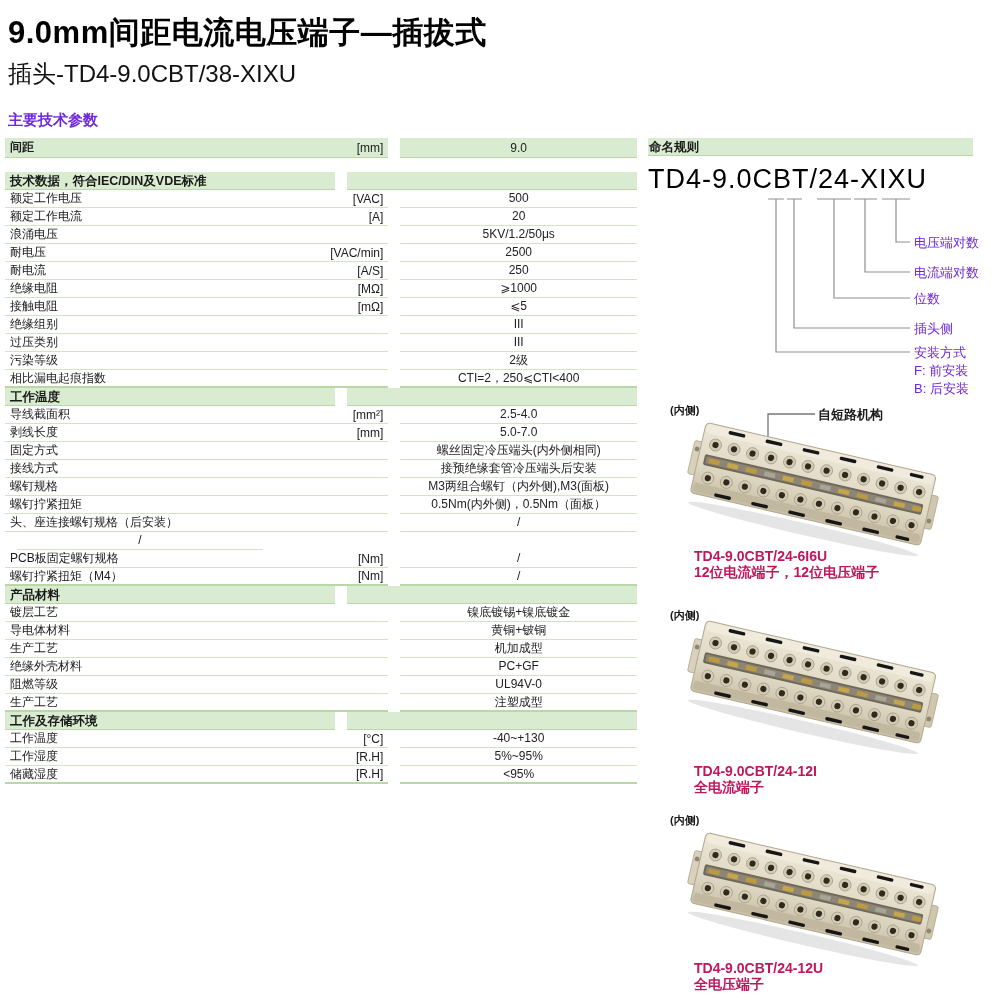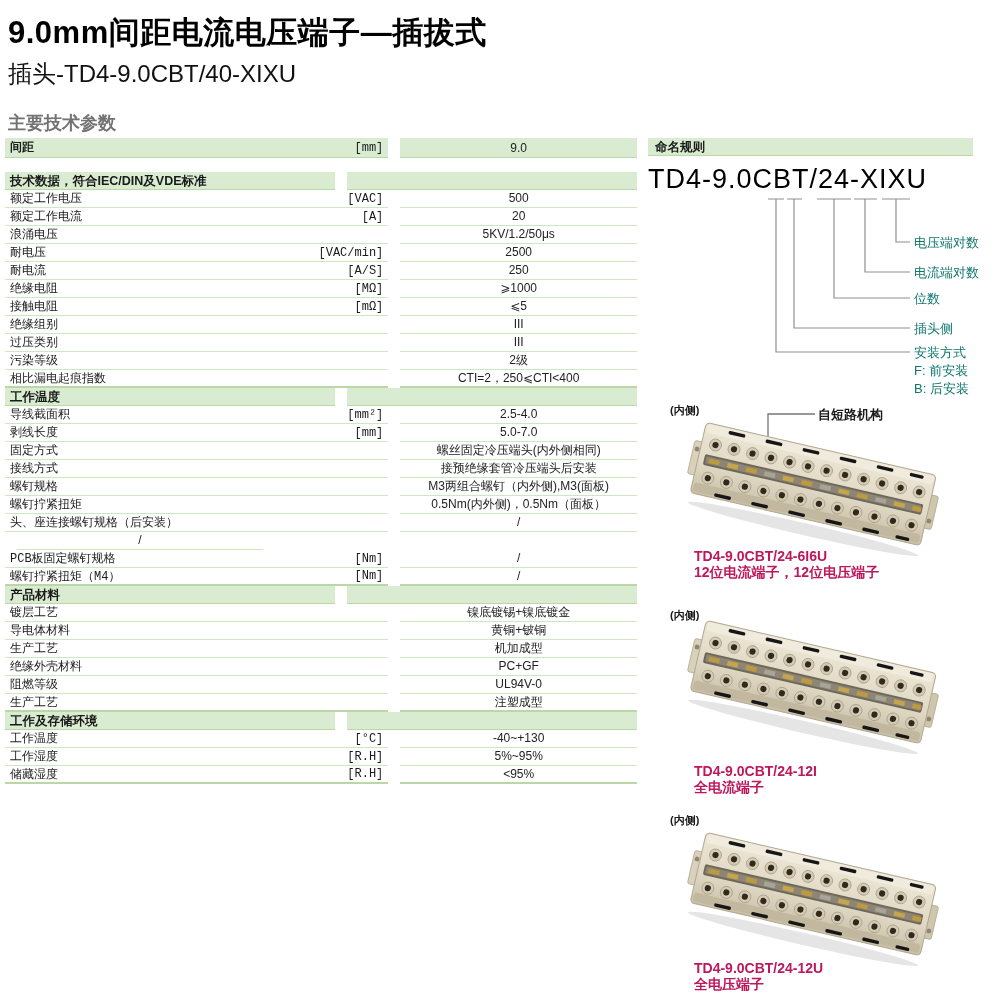--- a/index.html
+++ b/index.html
@@ -10,28 +10,28 @@
     --text:#1a1a1a;
   }
   *{box-sizing:border-box;margin:0;padding:0;}
   body{background:#ffffff;}
   .page{
     position:relative;width:1000px;height:1000px;background:#fff;overflow:hidden;
     font-family:"Liberation Sans","DejaVu Sans",sans-serif;color:var(--text);
   }
   .title{position:absolute;left:8px;top:12px;font-size:31px;font-weight:700;letter-spacing:.5px;color:#000;}
   .subtitle{position:absolute;left:8px;top:58px;font-size:24px;font-weight:400;color:#111;}
-  .section-label{position:absolute;left:8px;top:111px;font-size:18px;font-weight:700;color:#737373;}
+  .section-label{position:absolute;left:8px;top:111px;font-size:15px;font-weight:700;color:#6d28d9;}
 
   
   .spec-table{position:absolute;left:5px;top:138px;width:632px;}
   .t-row{display:flex;align-items:stretch;height:18px;font-size:12px;}
   .t-row .lcell{
     width:398px;display:flex;justify-content:space-between;align-items:center;
-    padding:0 5px 0 5px;border-bottom:1px solid var(--sep-green);font-family:Liberation Mono, monospace;
+    padding:0 5px 0 5px;border-bottom:1px solid var(--sep-green);
   }
   .t-row .vcell{
     width:246px;margin-left:12px;text-align:center;line-height:17px;
     border-bottom:1px solid var(--sep-green);color:#222;
   }
   .t-row.last .lcell,.t-row.last .vcell{border-bottom:2px solid var(--band-edge);}
   .t-row.hl{height:20px;}
   .t-row.hl .lcell,.t-row.hl .vcell{
     background:var(--band-green);border-bottom:1px solid var(--band-edge);
   }
@@ -42,25 +42,25 @@
     width:330px;background:var(--band-green);font-size:12.5px;font-weight:700;
     padding:0 5px;line-height:18px;border-bottom:1px solid var(--band-edge);
   }
   .t-band .br{width:290px;margin-left:12px;background:var(--band-green);border-bottom:1px solid var(--band-edge);}
   .t-gap{height:14px;}
 
   
   .naming{position:absolute;left:648px;top:138px;width:352px;height:275px;}
   .naming .band{
     width:325px;height:18px;background:var(--band-green);border-bottom:1px solid var(--band-edge);
-    font-size:12.5px;font-weight:700;line-height:18px;padding-left:7px;
+    font-size:12.5px;font-weight:700;line-height:18px;padding-left:1px;
   }
   .naming .model{position:absolute;left:0;top:26px;font-size:27px;letter-spacing:1px;color:#000;}
   .nm-svg{position:absolute;left:0;top:0;}
-  .nm-label{position:absolute;left:266px;font-size:13px;font-weight:500;color:#0f766e;white-space:nowrap;}
+  .nm-label{position:absolute;left:266px;font-size:13px;font-weight:500;color:#6d28d9;white-space:nowrap;}
 
   
   .product{position:absolute;left:648px;width:352px;}
   .p1{top:395px;height:200px;}
   .p2{top:600px;height:200px;}
   .p3{top:805px;height:195px;}
   .side-label{position:absolute;left:22px;top:8px;font-size:11px;font-weight:700;}
   .prod-svg{position:absolute;left:40px;}
   .p1 .prod-svg{top:25px;}
   .p2 .prod-svg{top:18px;}
@@ -176,21 +176,21 @@
             <circle cx="225" cy="72" r="3.1"></circle>
         </g>
       </g>
     </symbol>
   </defs>
 </svg>
 
 <div class="page">
 
   <div class="title">9.0mm间距电流电压端子—插拔式</div>
-  <div class="subtitle">插头-TD4-9.0CBT/40-XIXU</div>
+  <div class="subtitle">插头-TD4-9.0CBT/38-XIXU</div>
   <div class="section-label">主要技术参数</div>
 
   <div class="spec-table">
       <div class="t-row hl last">
         <div class="lcell">
           <span class="label">间距</span>
           <span class="unit">[mm]</span>
         </div>
         <div class="vcell">9.0</div>
       </div>

